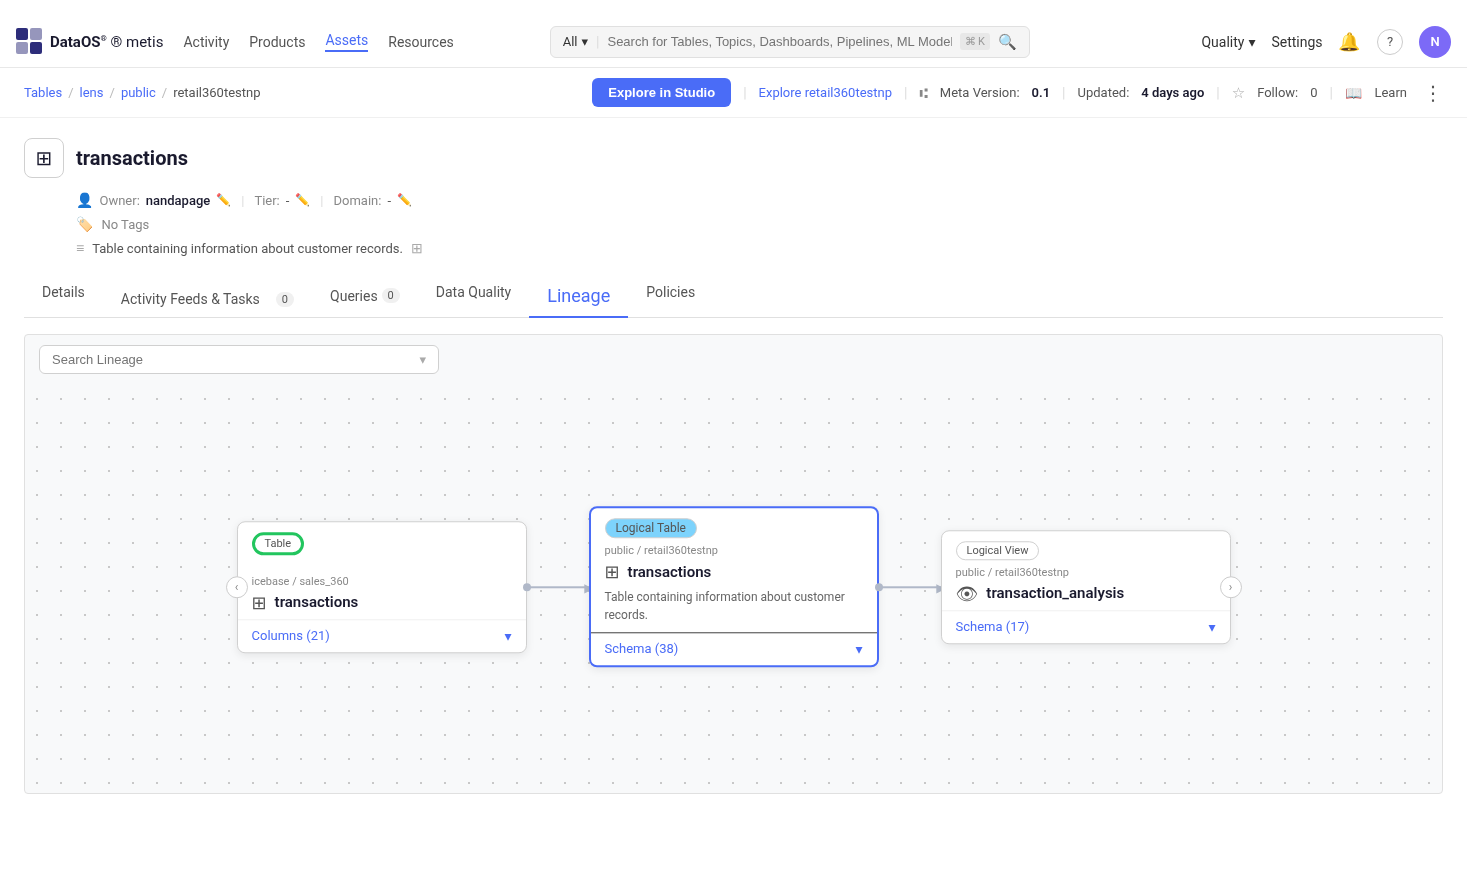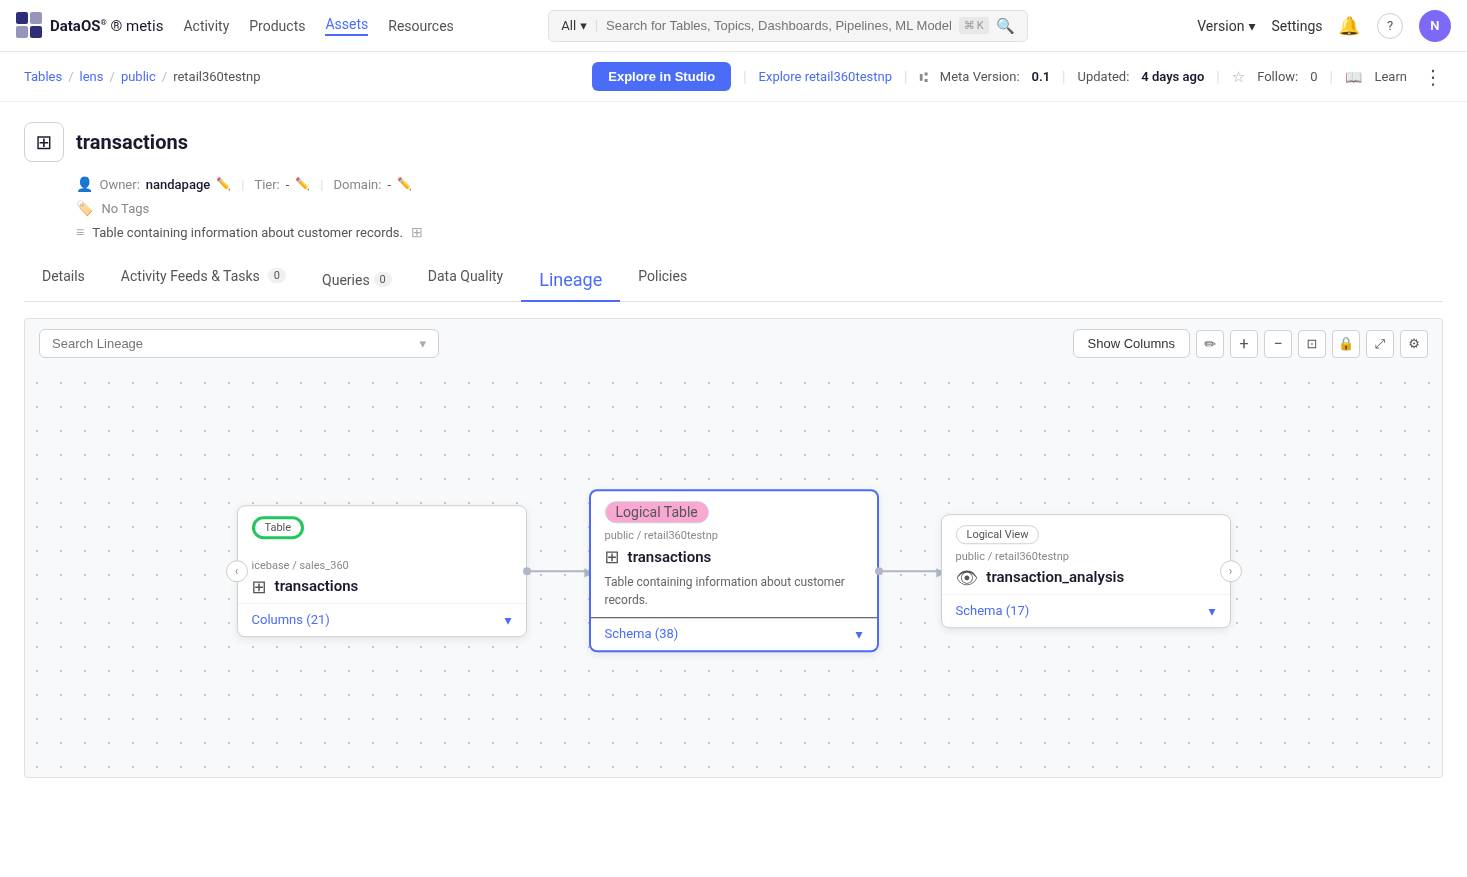--- a/index.html
+++ b/index.html
@@ -1,21 +1,21 @@
 <!DOCTYPE html>
 <html><head>
   <meta charset="utf-8">
   <style>
     * { box-sizing: border-box; margin: 0; padding: 0; }
     body { font-family: -apple-system, BlinkMacSystemFont, 'Segoe UI', Roboto, sans-serif; font-size: 14px; color: #1a1a2e; background: #fff; }
   </style>
 </head>
 <body>
 
-<nav style="display:flex;align-items:center;height:52px;border-bottom:1px solid #e8e8e8;padding:0 16px;gap:20px;background:#fff;">
+<nav style="display:flex;align-items:center;height:52px;border-bottom:1px solid #e8e8e8;padding:0 16px;gap:20px;background:#fff;margin-top:16px;">
 
   <div style="display:flex;align-items:center;gap:6px;min-width:130px;">
     <svg width="28" height="28" viewBox="0 0 28 28">
       <rect x="0" y="0" width="12" height="12" rx="2" fill="#2d2d7a"></rect>
       <rect x="14" y="0" width="12" height="12" rx="2" fill="#2d2d7a" opacity="0.5"></rect>
       <rect x="0" y="14" width="12" height="12" rx="2" fill="#2d2d7a" opacity="0.5"></rect>
       <rect x="14" y="14" width="12" height="12" rx="2" fill="#2d2d7a"></rect>
     </svg>
     <span style="font-size:15px;font-weight:700;color:#1a1a2e;">
       <span>DataOS</span><sup style="font-size:8px;">®</sup> <span style="font-weight:400;">® metis</span>
@@ -35,21 +35,21 @@
     <input style="border: none; background: transparent; outline: none; font-size: 13px; color: rgb(85, 85, 85); width: 100%;" placeholder="Search for Tables, Topics, Dashboards, Pipelines, ML Models...">
     <span style="font-size:11px;color:#999;background:#e8e8e8;border-radius:3px;padding:2px 5px;display:flex;align-items:center;gap:2px;">
       <span>⌘</span>
         <span>K</span>
     </span>
     <span style="font-size:15px;color:#888;cursor:pointer;">🔍</span>
   </div>
 
   <div style="display:flex;align-items:center;gap:16px;margin-left:auto;">
     <div style="display:flex;align-items:center;gap:4px;font-size:14px;color:#333;cursor:pointer;">
-      <span>Version</span> 
+      <span>Quality</span> 
         <span>▾</span>
     </div>
     <span style="font-size:14px;color:#333;cursor:pointer;">Settings</span>
     <span style="font-size:18px;cursor:pointer;color:#555;">🔔</span>
     <span style="width:26px;height:26px;border:1px solid #ccc;border-radius:50%;display:flex;align-items:center;justify-content:center;font-size:13px;cursor:pointer;color:#555;">?</span>
     <div style="width:32px;height:32px;border-radius:50%;background:#7c6af7;display:flex;align-items:center;justify-content:center;color:#fff;font-size:13px;font-weight:600;cursor:pointer;">N</div>
   </div>
 </nav>
 
 <div style="display:flex;align-items:center;justify-content:space-between;padding:10px 24px;border-bottom:1px solid #f0f0f0;">
@@ -116,21 +116,21 @@
   <div style="display:flex;align-items:center;gap:8px;margin-bottom:18px;font-size:13px;color:#555;padding-left:52px;">
     <span style="font-size:14px;color:#aaa;">≡</span>
     <span>Table containing information about customer records.</span>
     <span style="font-size:14px;color:#aaa;cursor:pointer;">⊞</span>
   </div>
 
   <div style="display:flex;border-bottom:1px solid #e0e0e0;">
     <div style="padding:10px 18px;font-size:14px;color:#555;cursor:pointer;">
       <span>Details</span>
     </div>
-    <div style="padding:10px 18px;font-size:14px;color:#555;cursor:pointer;display:flex;align-items:flex-start;gap:8px;">
+    <div style="padding:10px 18px;font-size:14px;color:#555;cursor:pointer;display:flex;align-items:flex-end;gap:16px;">
       <span>Activity Feeds &amp; Tasks</span>
       <span style="background:#f0f0f0;color:#555;font-size:11px;border-radius:10px;padding:1px 6px;">0</span>
     </div>
     <div style="padding:10px 18px;font-size:14px;color:#555;cursor:pointer;display:flex;align-items:center;gap:4px;">
       <span>Queries</span>
       <span style="background:#f0f0f0;color:#555;font-size:11px;border-radius:10px;padding:1px 6px;">0</span>
     </div>
     <div style="padding:10px 18px;font-size:14px;color:#555;cursor:pointer;">
       <span>Data Quality</span>
     </div>
@@ -144,30 +144,20 @@
 
   <div style="background:#f8f9fa;border:1px solid #e0e0e0;border-radius:4px;margin:16px 0;position:relative;height:460px;overflow:hidden;">
 
     <div style="display:flex;align-items:center;justify-content:space-between;padding:10px 14px;position:relative;z-index:10;">
 
       <div style="display:flex;align-items:center;gap:8px;background:#fff;border:1px solid #d0d0d0;border-radius:6px;padding:6px 12px;width:400px;">
         <input style="border: none; background: transparent; outline: none; font-size: 13px; color: rgb(85, 85, 85); width: 100%;" placeholder="Search Lineage">
         <span style="font-size:13px;color:#aaa;cursor:pointer;">▾</span>
       </div>
 
-      <div style="display:flex;align-items:center;gap:6px;">
-        <button style="border:1px solid #d0d0d0;background:#fff;border-radius:6px;padding:6px 14px;font-size:13px;color:#333;cursor:pointer;">Show Columns</button>
-        <div style="width:28px;height:28px;border:1px solid #d0d0d0;border-radius:4px;background:#fff;display:flex;align-items:center;justify-content:center;font-size:14px;color:#555;cursor:pointer;">✏</div>
-        <div style="width:28px;height:28px;border:1px solid #d0d0d0;border-radius:4px;background:#fff;display:flex;align-items:center;justify-content:center;font-size:16px;color:#555;cursor:pointer;">+</div>
-        <div style="width:28px;height:28px;border:1px solid #d0d0d0;border-radius:4px;background:#fff;display:flex;align-items:center;justify-content:center;font-size:16px;color:#555;cursor:pointer;">−</div>
-        <div style="width:28px;height:28px;border:1px solid #d0d0d0;border-radius:4px;background:#fff;display:flex;align-items:center;justify-content:center;font-size:13px;color:#555;cursor:pointer;">⊡</div>
-        <div style="width:28px;height:28px;border:1px solid #d0d0d0;border-radius:4px;background:#fff;display:flex;align-items:center;justify-content:center;font-size:13px;color:#555;cursor:pointer;">🔒</div>
-        <div style="width:28px;height:28px;border:1px solid #d0d0d0;border-radius:4px;background:#fff;display:flex;align-items:center;justify-content:center;font-size:13px;color:#555;cursor:pointer;">⤢</div>
-        <div style="width:28px;height:28px;border:1px solid #d0d0d0;border-radius:4px;background:#fff;display:flex;align-items:center;justify-content:center;font-size:13px;color:#555;cursor:pointer;">⚙</div>
-      </div>
     </div>
 
     <div style="position:absolute;top:52px;left:0;right:0;bottom:0;background-image:radial-gradient(circle, #c8c8c8 1px, transparent 1px);background-size:24px 24px;">
 
       <div style="position:absolute;top:50%;left:50%;transform:translate(-50%, -52%);display:flex;align-items:center;gap:0;">
 
         <div style="background:#fff;border:1px solid #d0d0d0;border-radius:8px;width:290px;box-shadow:0 2px 8px rgba(0,0,0,0.08);position:relative;">
           <div style="position:absolute;top:50%;transform:translateY(-50%);left:-12px;width:22px;height:22px;border:1px solid #ccc;border-radius:50%;background:#fff;display:flex;align-items:center;justify-content:center;font-size:12px;color:#888;cursor:pointer;">‹</div>
           <div style="padding:10px 14px 6px;">
             <span style="display:inline-block;font-size:11px;color:#555;border:3px solid #22c55e;border-radius:12px;padding:2px 10px;margin-bottom:20px;background:#fff;">Table</span>
@@ -183,21 +173,21 @@
           </div>
         </div>
 
         <div style="width:62px;height:2px;background:#b0b8c8;position:relative;flex-shrink:0;">
           <div style="width:8px;height:8px;border-radius:50%;background:#b0b8c8;position:absolute;left:-4px;top:-3px;"></div>
           <div style="position:absolute;right:-5px;top:-5px;font-size:12px;color:#b0b8c8;">▶</div>
         </div>
 
         <div style="background:#fff;border:2px solid #4a6cf7;border-radius:8px;width:290px;box-shadow:0 2px 8px rgba(0,0,0,0.08);position:relative;">
           <div style="padding:10px 14px 6px;">
-            <span style="display:inline-block;font-size:14px;color:#555;border:1px solid #d0d0d0;border-radius:12px;padding:2px 10px;margin-bottom:6px;background:#f9a8d4;">Logical Table</span>
+            <span style="display:inline-block;font-size:12px;color:#555;border:1px solid #d0d0d0;border-radius:12px;padding:2px 10px;margin-bottom:6px;background:#7dd3fc;">Logical Table</span>
             <div style="font-size:11px;color:#888;margin-bottom:4px;">public / retail360testnp</div>
             <div style="display:flex;align-items:center;gap:8px;">
               <span style="font-size:18px;color:#555;">⊞</span>
               <span style="font-size:15px;font-weight:600;color:#1a1a2e;">transactions</span>
             </div>
           </div>
           <div style="font-size:12px;color:#666;padding:0 14px 8px;line-height:1.5;">Table containing information about customer records.</div>
           <div style="border-top:1px solid #404040;padding:8px 14px;display:flex;align-items:flex-start;justify-content:space-between;">
             <span style="color:#4a6cf7;font-size:13px;cursor:pointer;">Schema (38)</span>
             <span style="color:#4a6cf7;font-size:14px;cursor:pointer;">▾</span>

